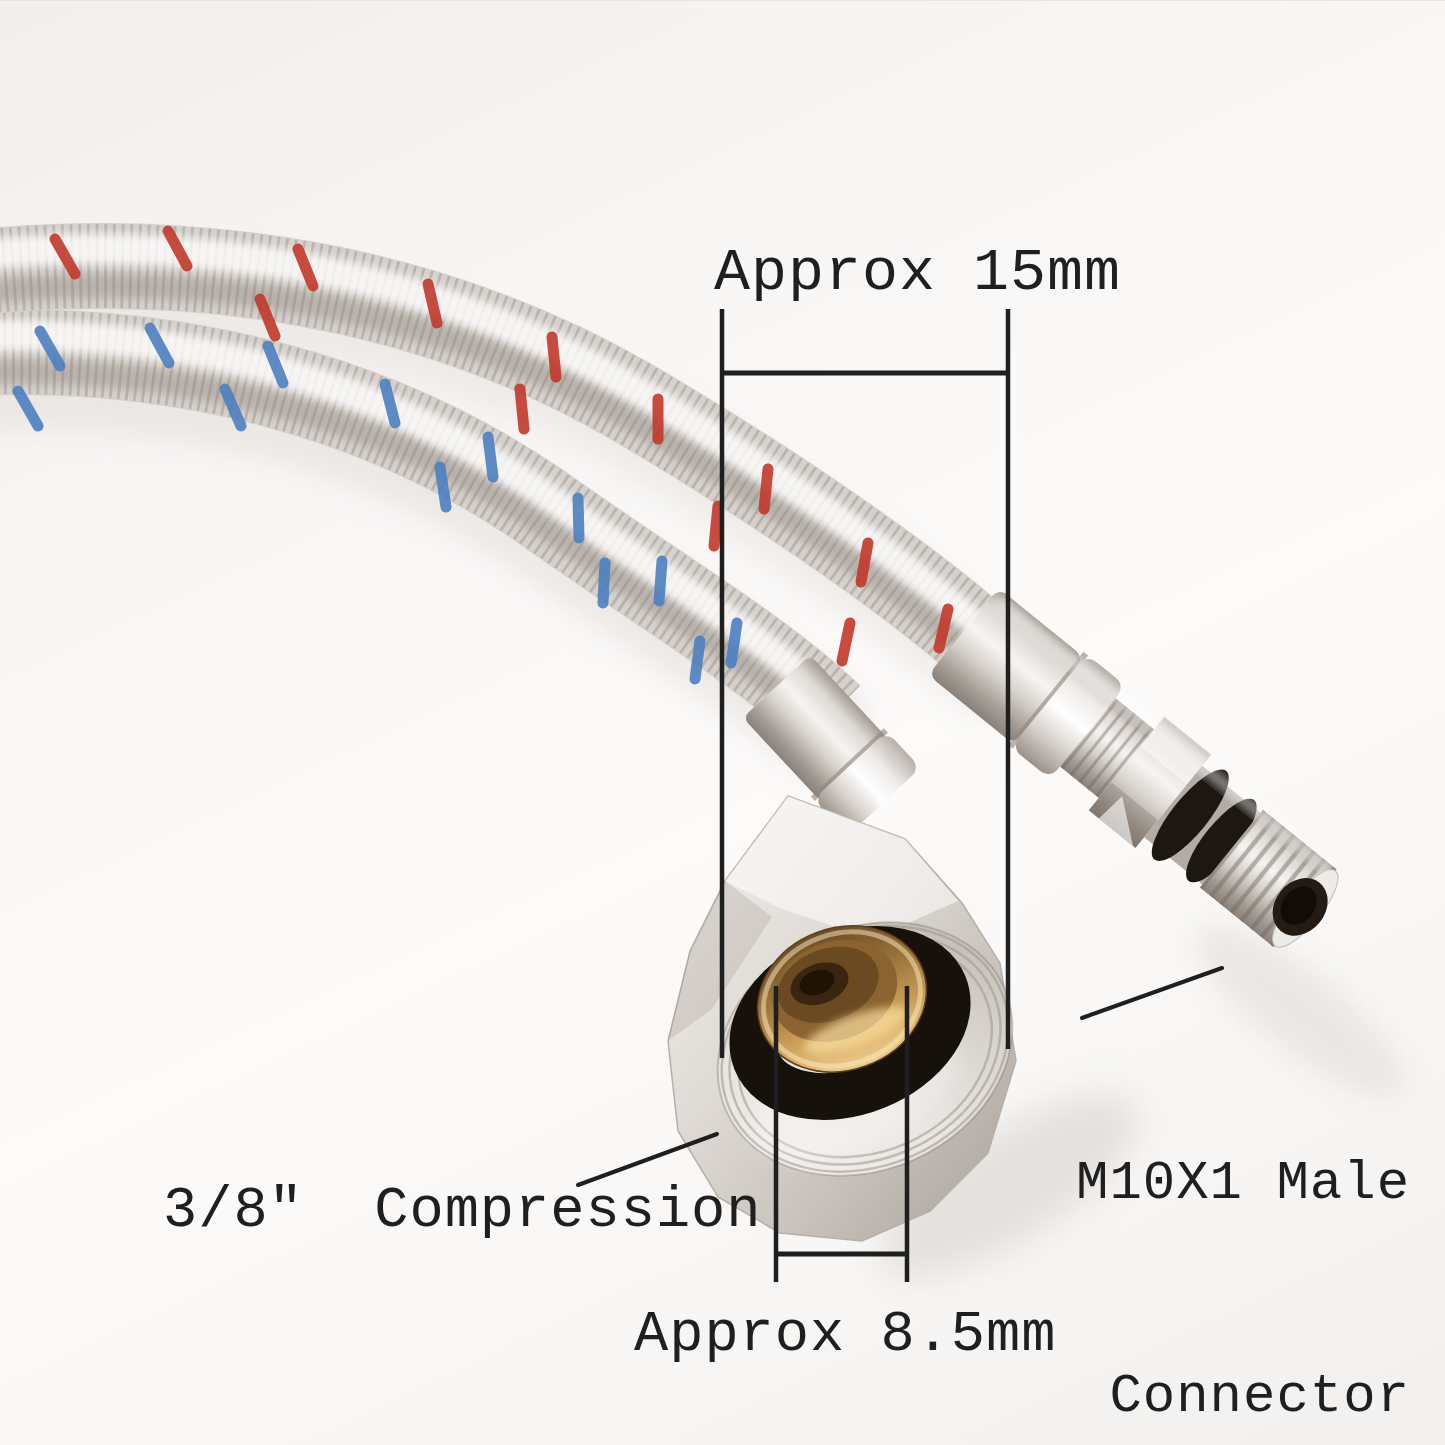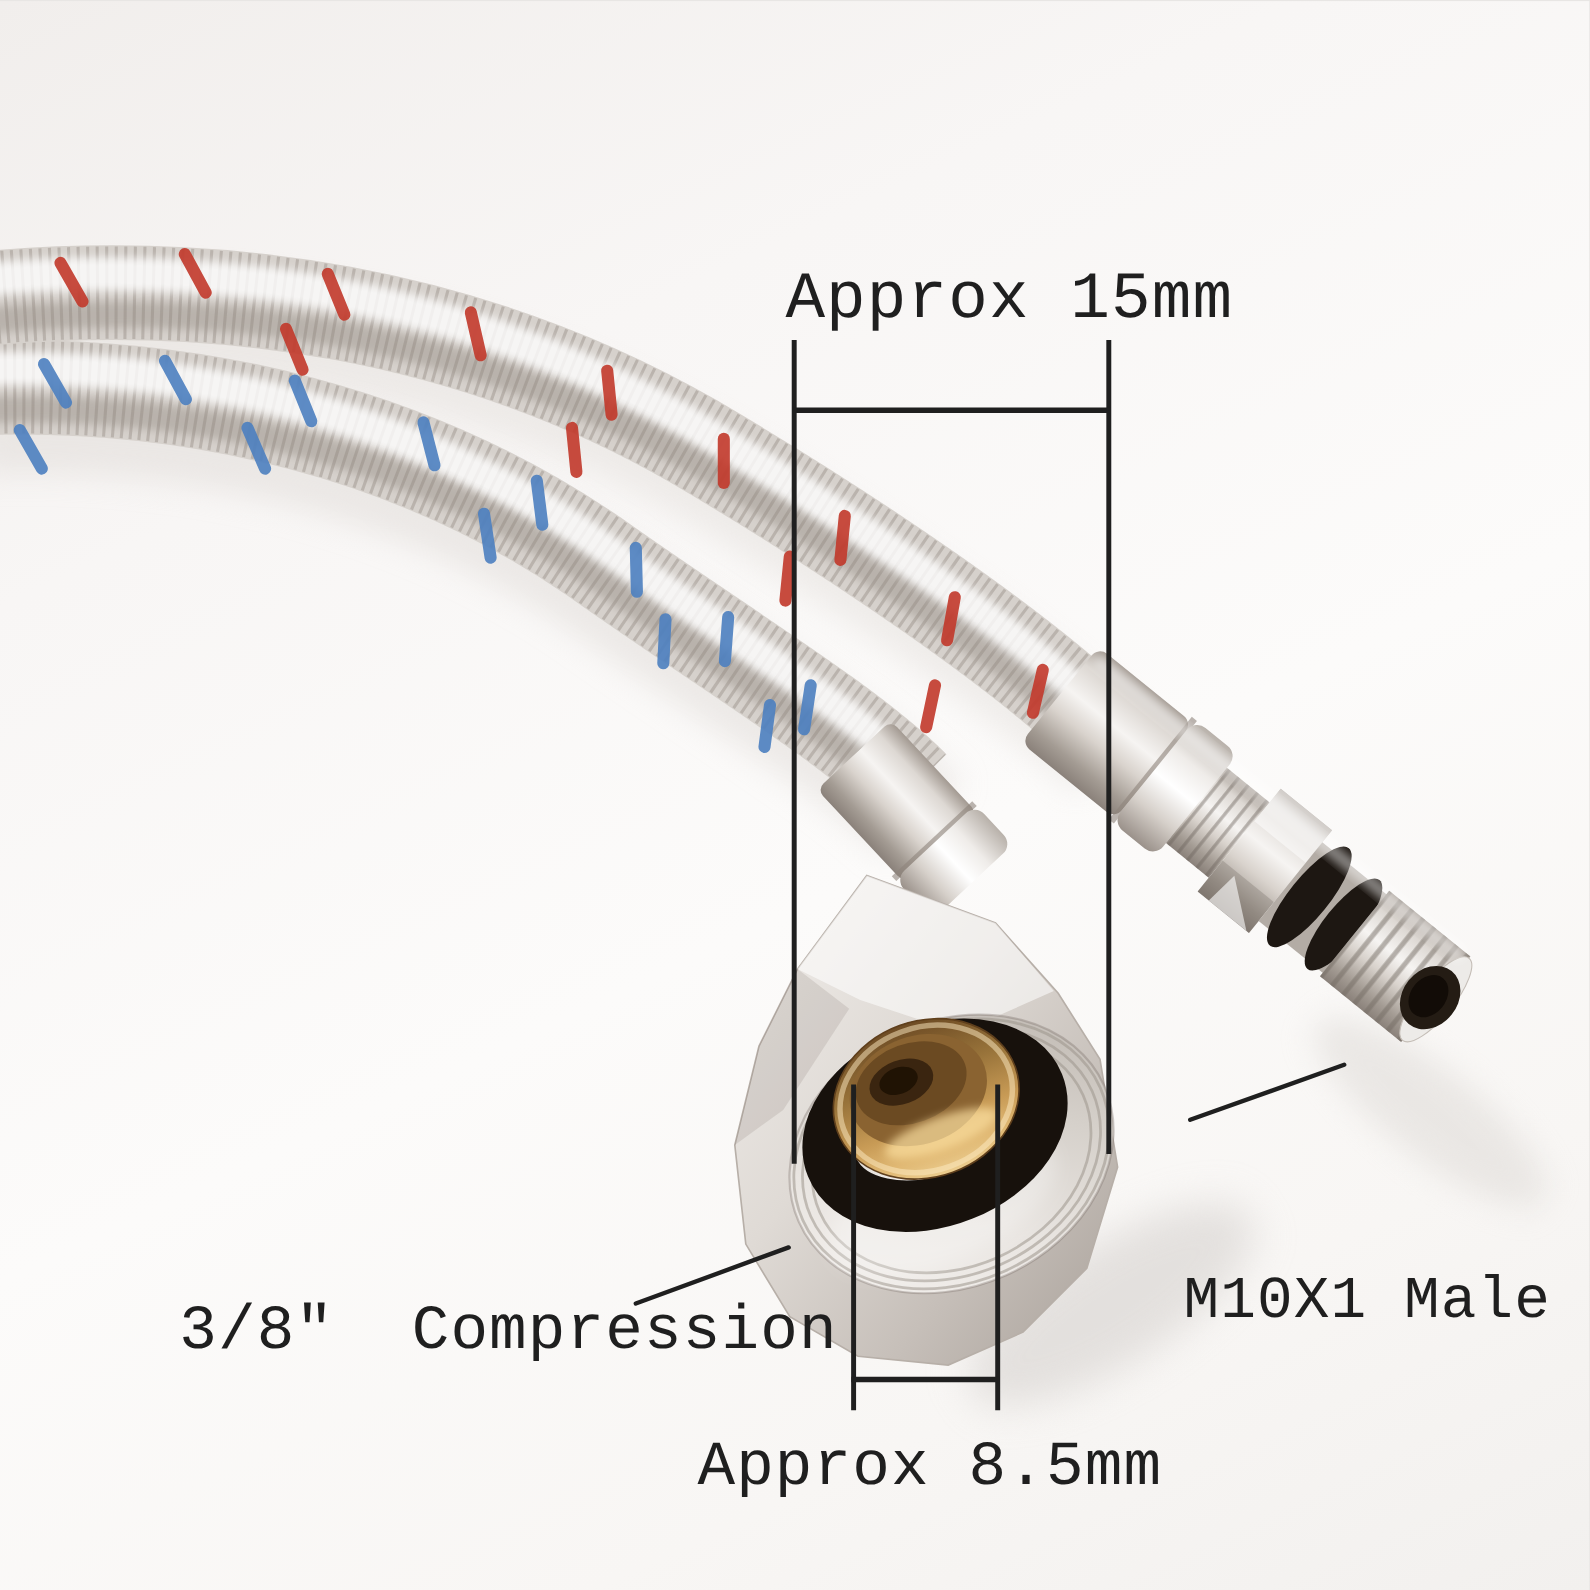--- a/index.html
+++ b/index.html
@@ -195,15 +195,16 @@
     <line x1="578" y1="1184" x2="717" y2="1133" stroke-width="4" stroke-linecap="round"></line>
     <line x1="1082" y1="1017" x2="1222" y2="967" stroke-width="4" stroke-linecap="round"></line>
   </g>
 </svg>
 
 <div id="label-15" class="dim-label">Approx 15mm</div>
 <div id="label-85" class="dim-label">Approx 8.5mm</div>
 <div id="label-comp" class="dim-label">3/8"  Compression</div>
 <div id="label-m10" class="dim-label">
   <span>M10X1 Male</span>
+  <span>Connector</span>
 </div>
 
 </div>
 
 </body></html>

